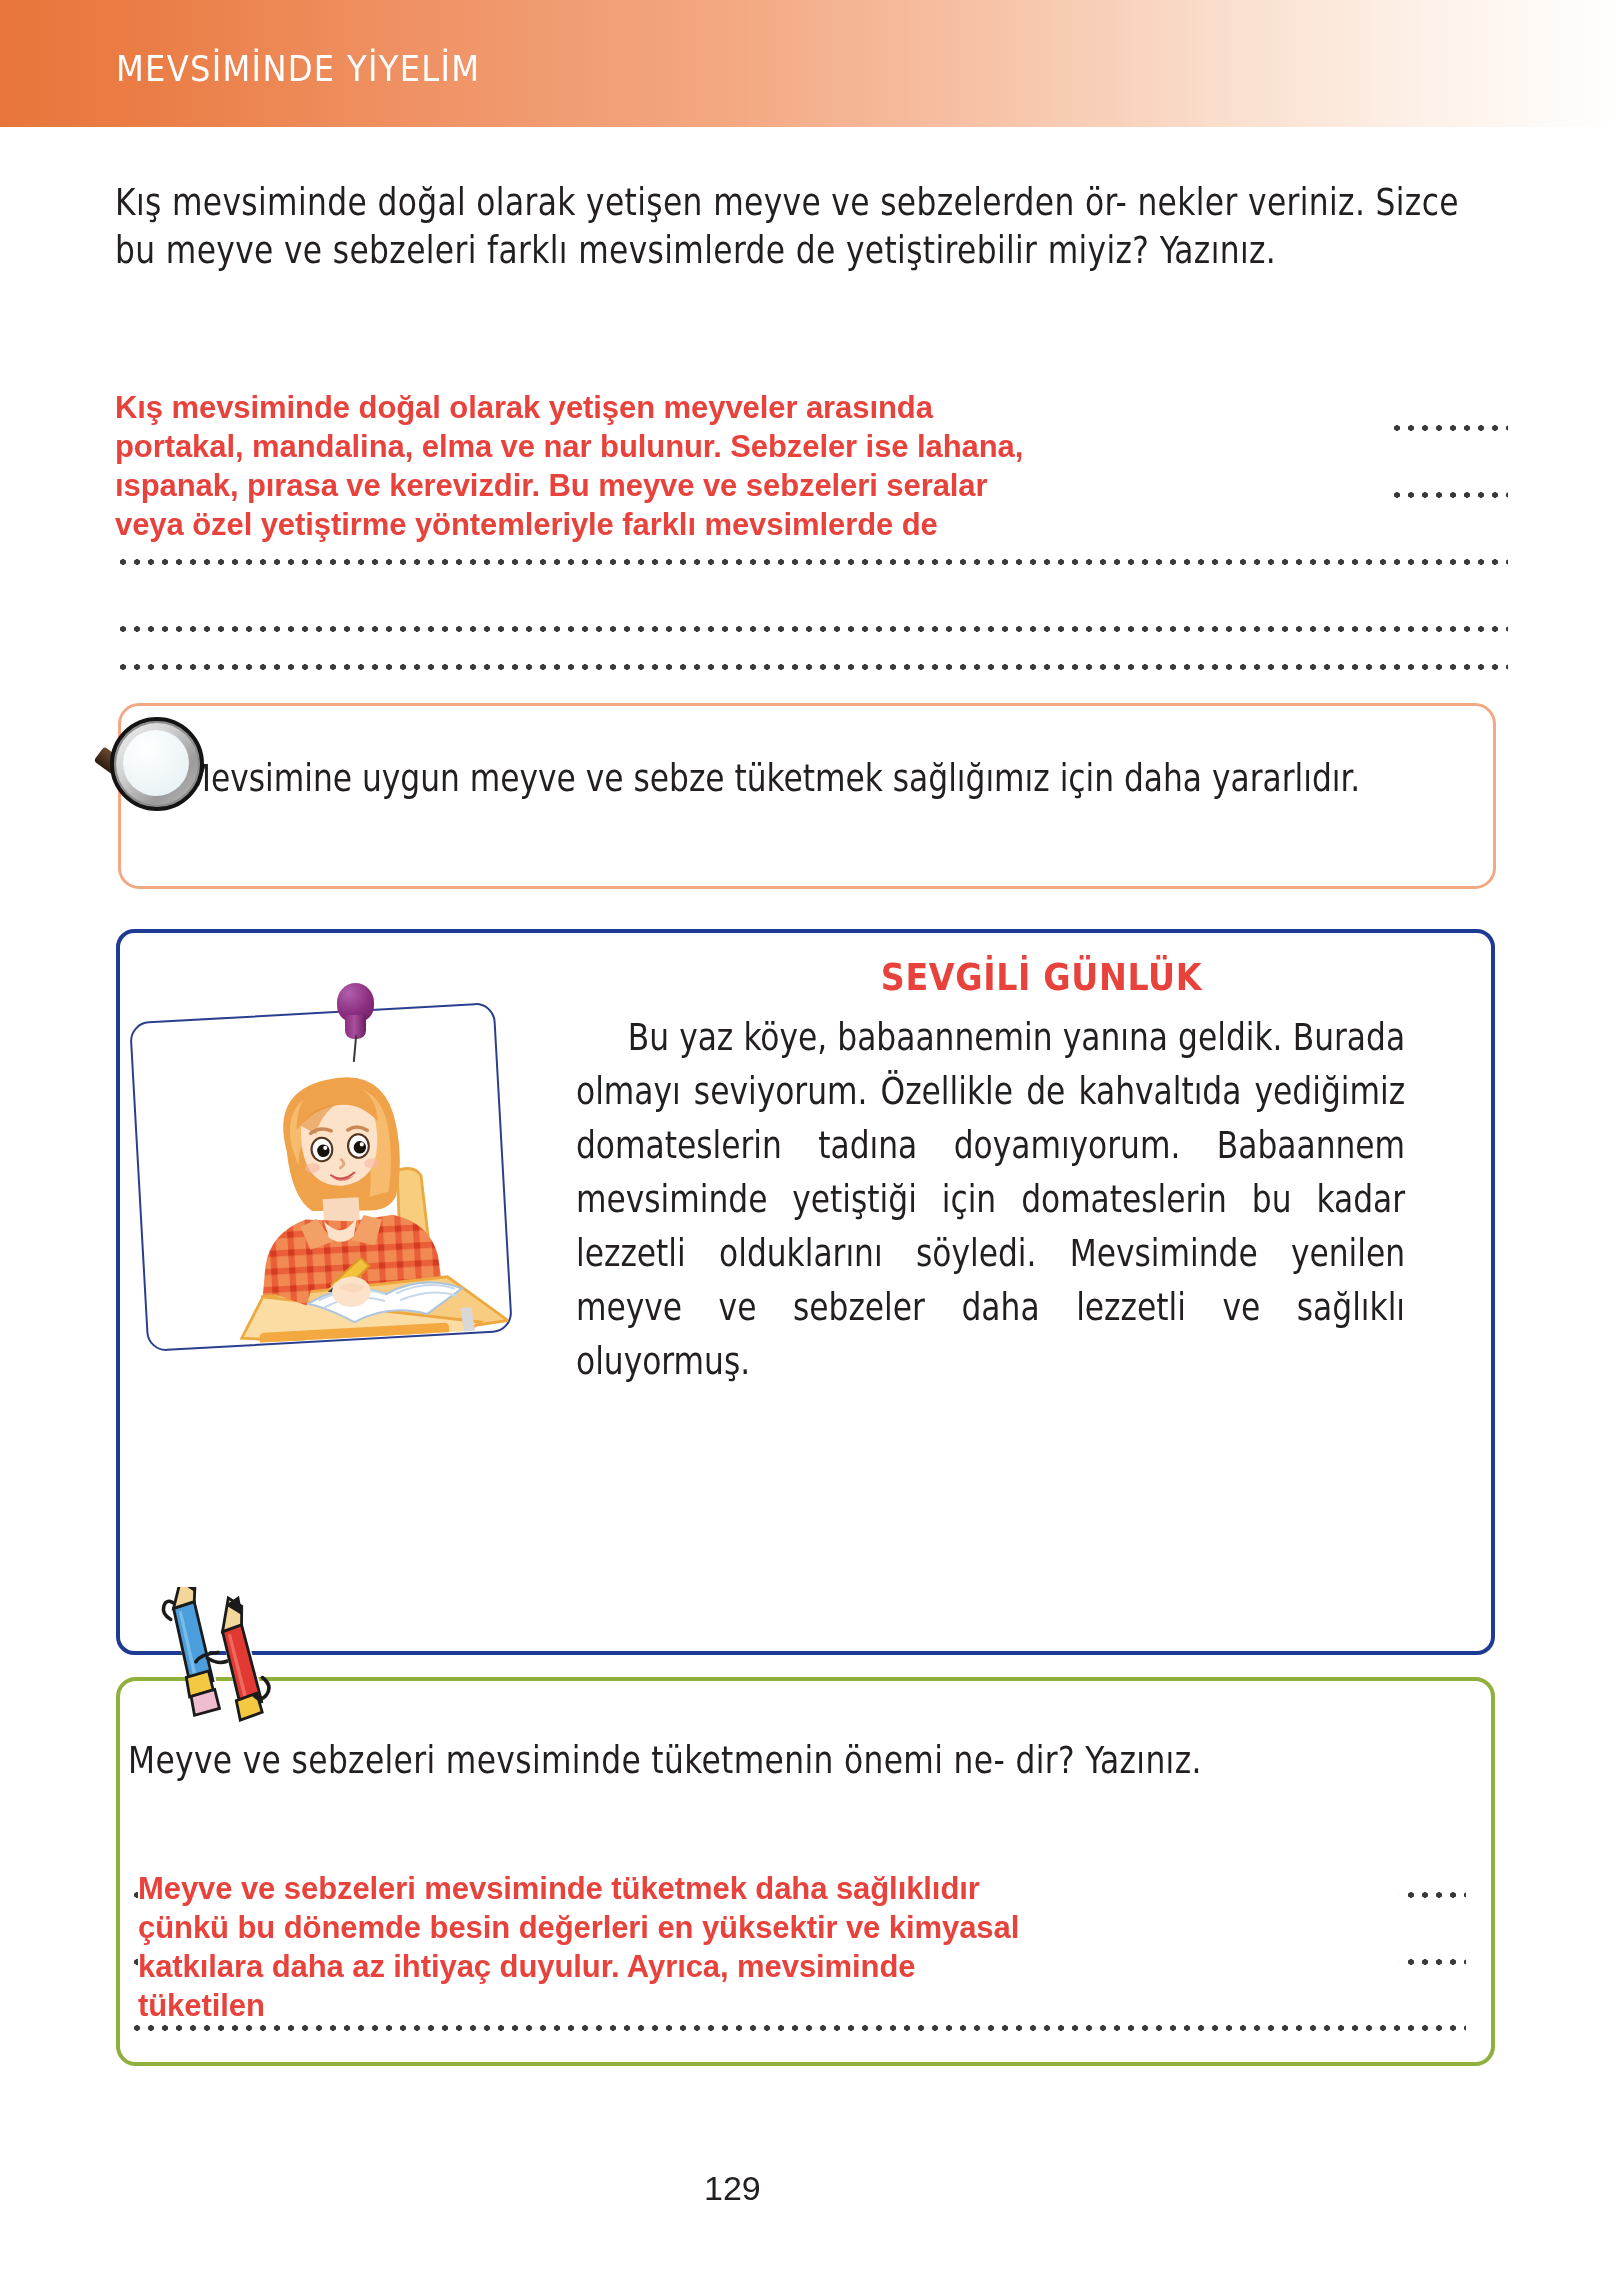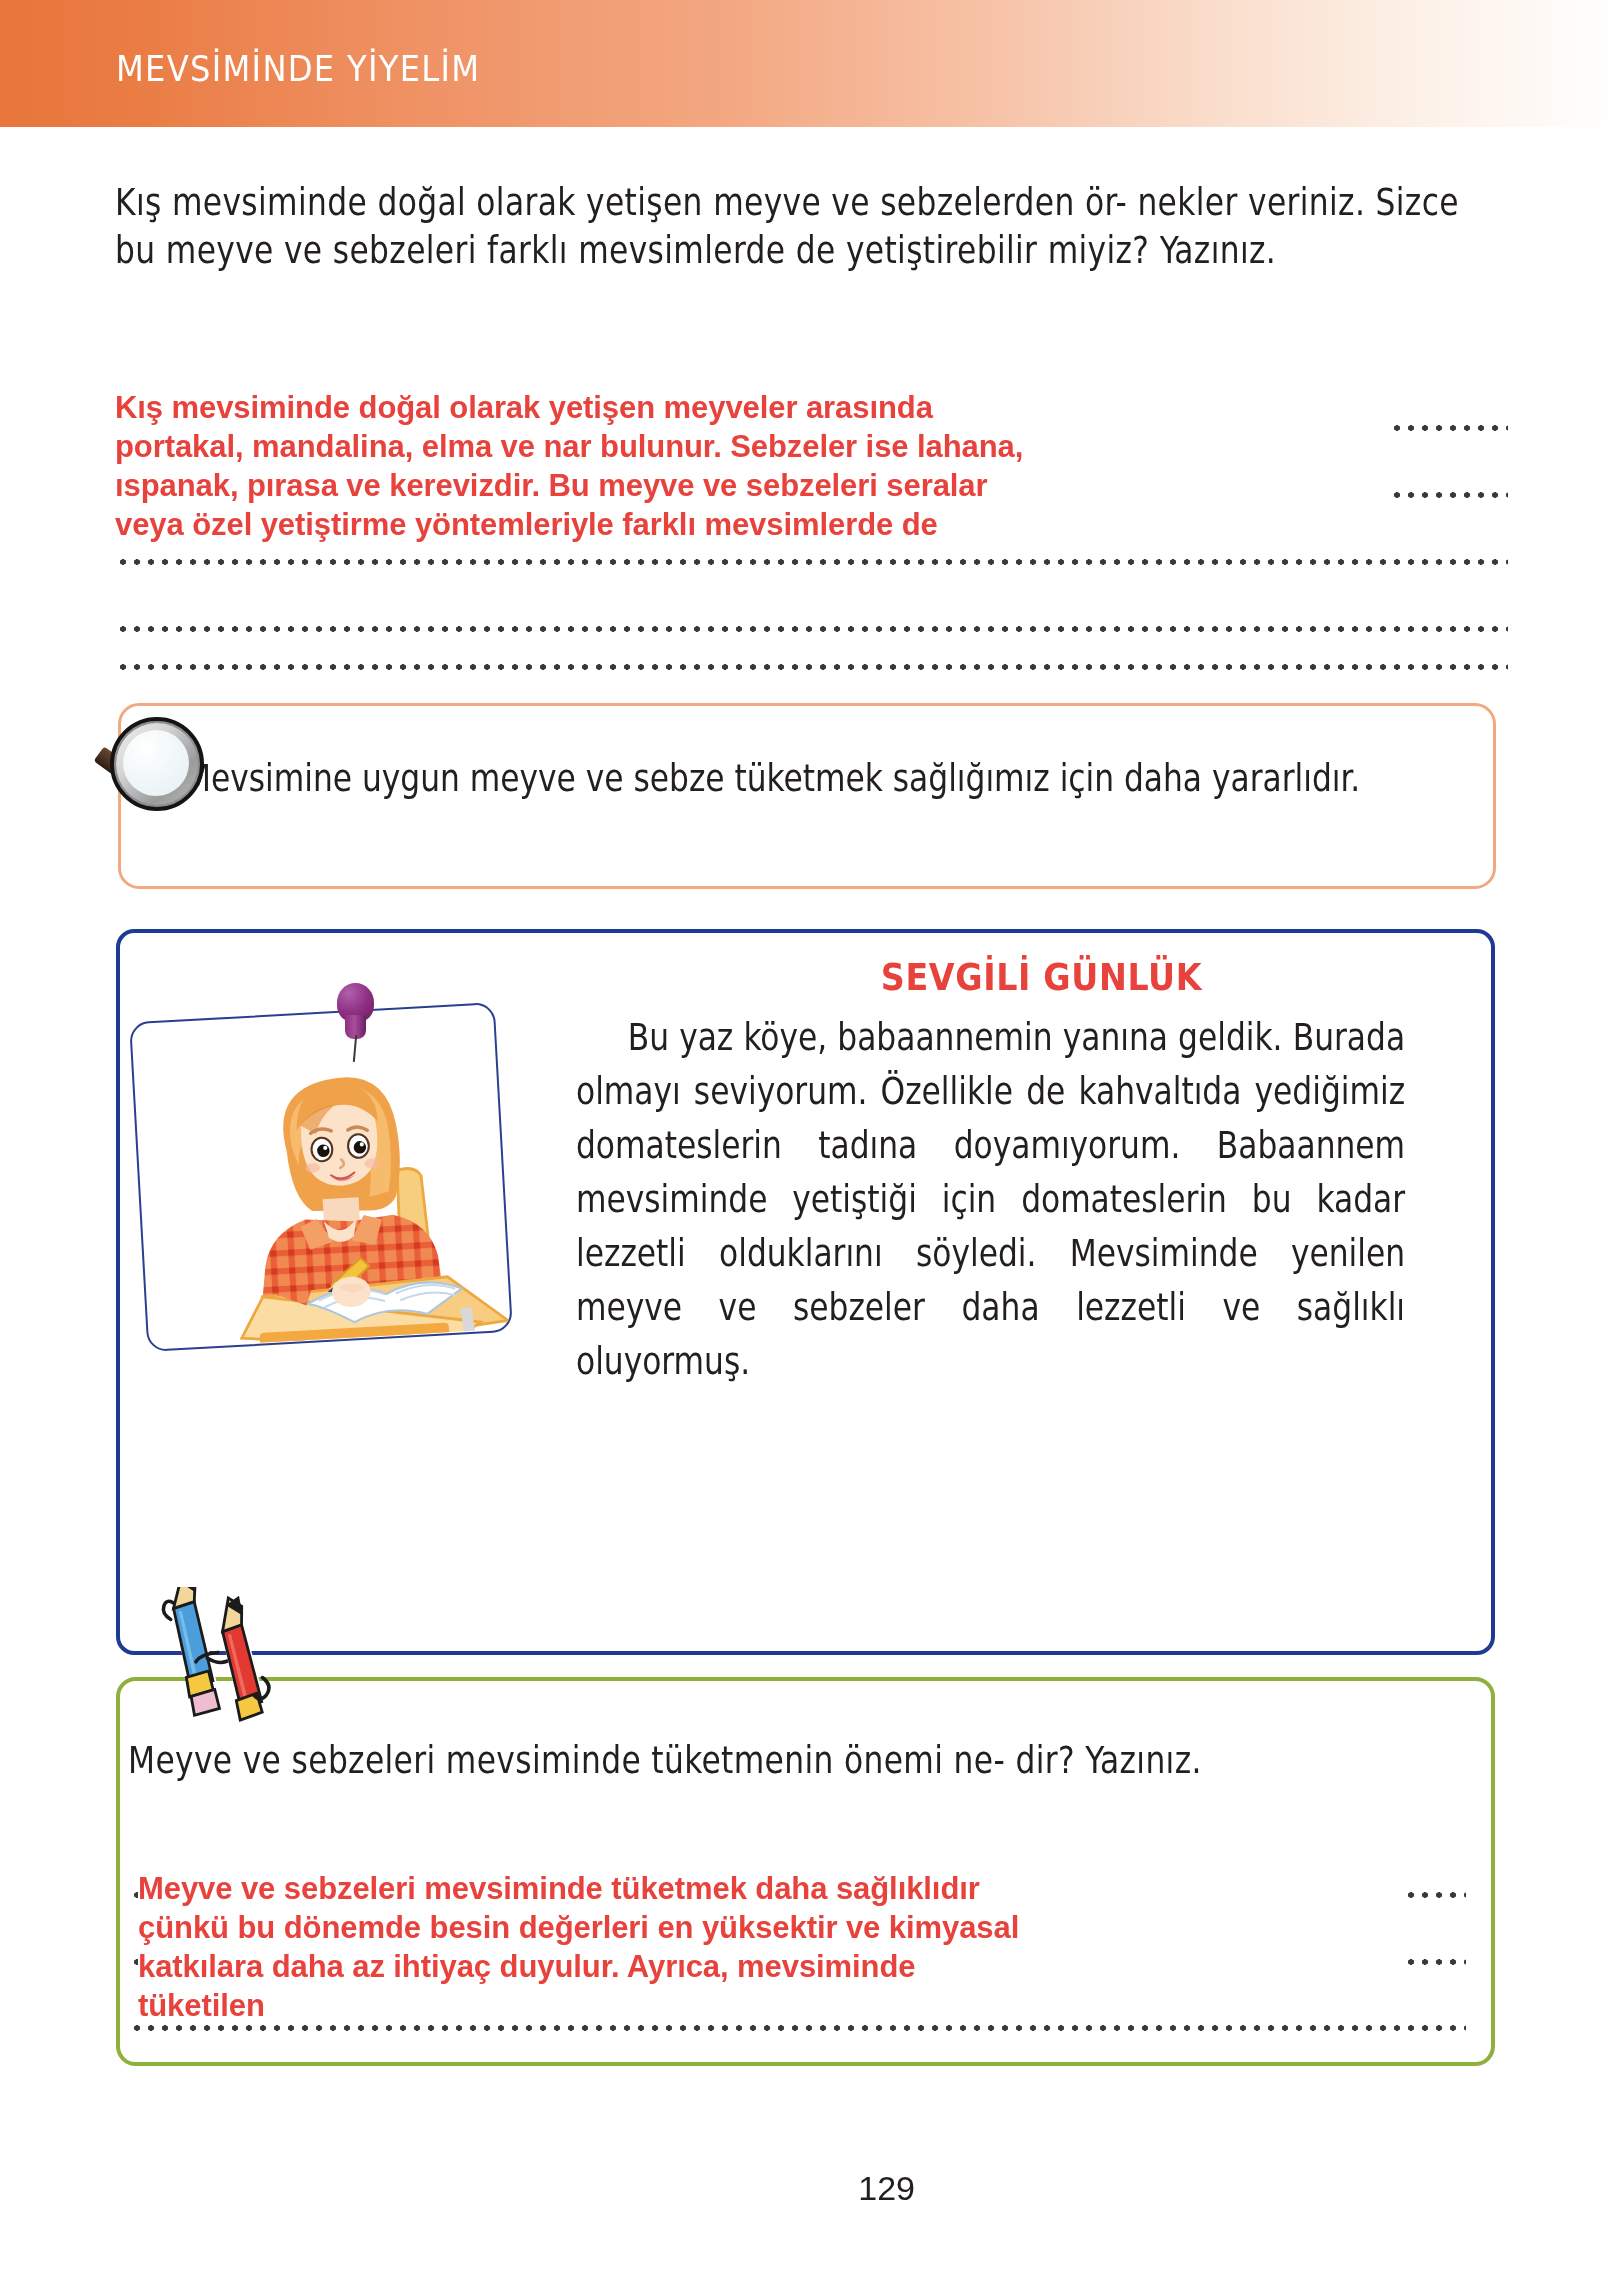--- a/index.html
+++ b/index.html
@@ -212,21 +212,21 @@
     border-radius: 19.7px;
     background: #ffffff;
     overflow: hidden;
   }
 
   .page-number {
     position: absolute;
     font-family: "Liberation Sans", sans-serif;
     font-size: 34px;
     color: #231f20;
-    text-align: right;
+    text-align: left;
   }
 </style>
 </head>
 <body>
 
 <div class="page">
 
   <div class="header-band"></div>
   <div class="header-title">MEVSİMİNDE YİYELİM</div>
 

